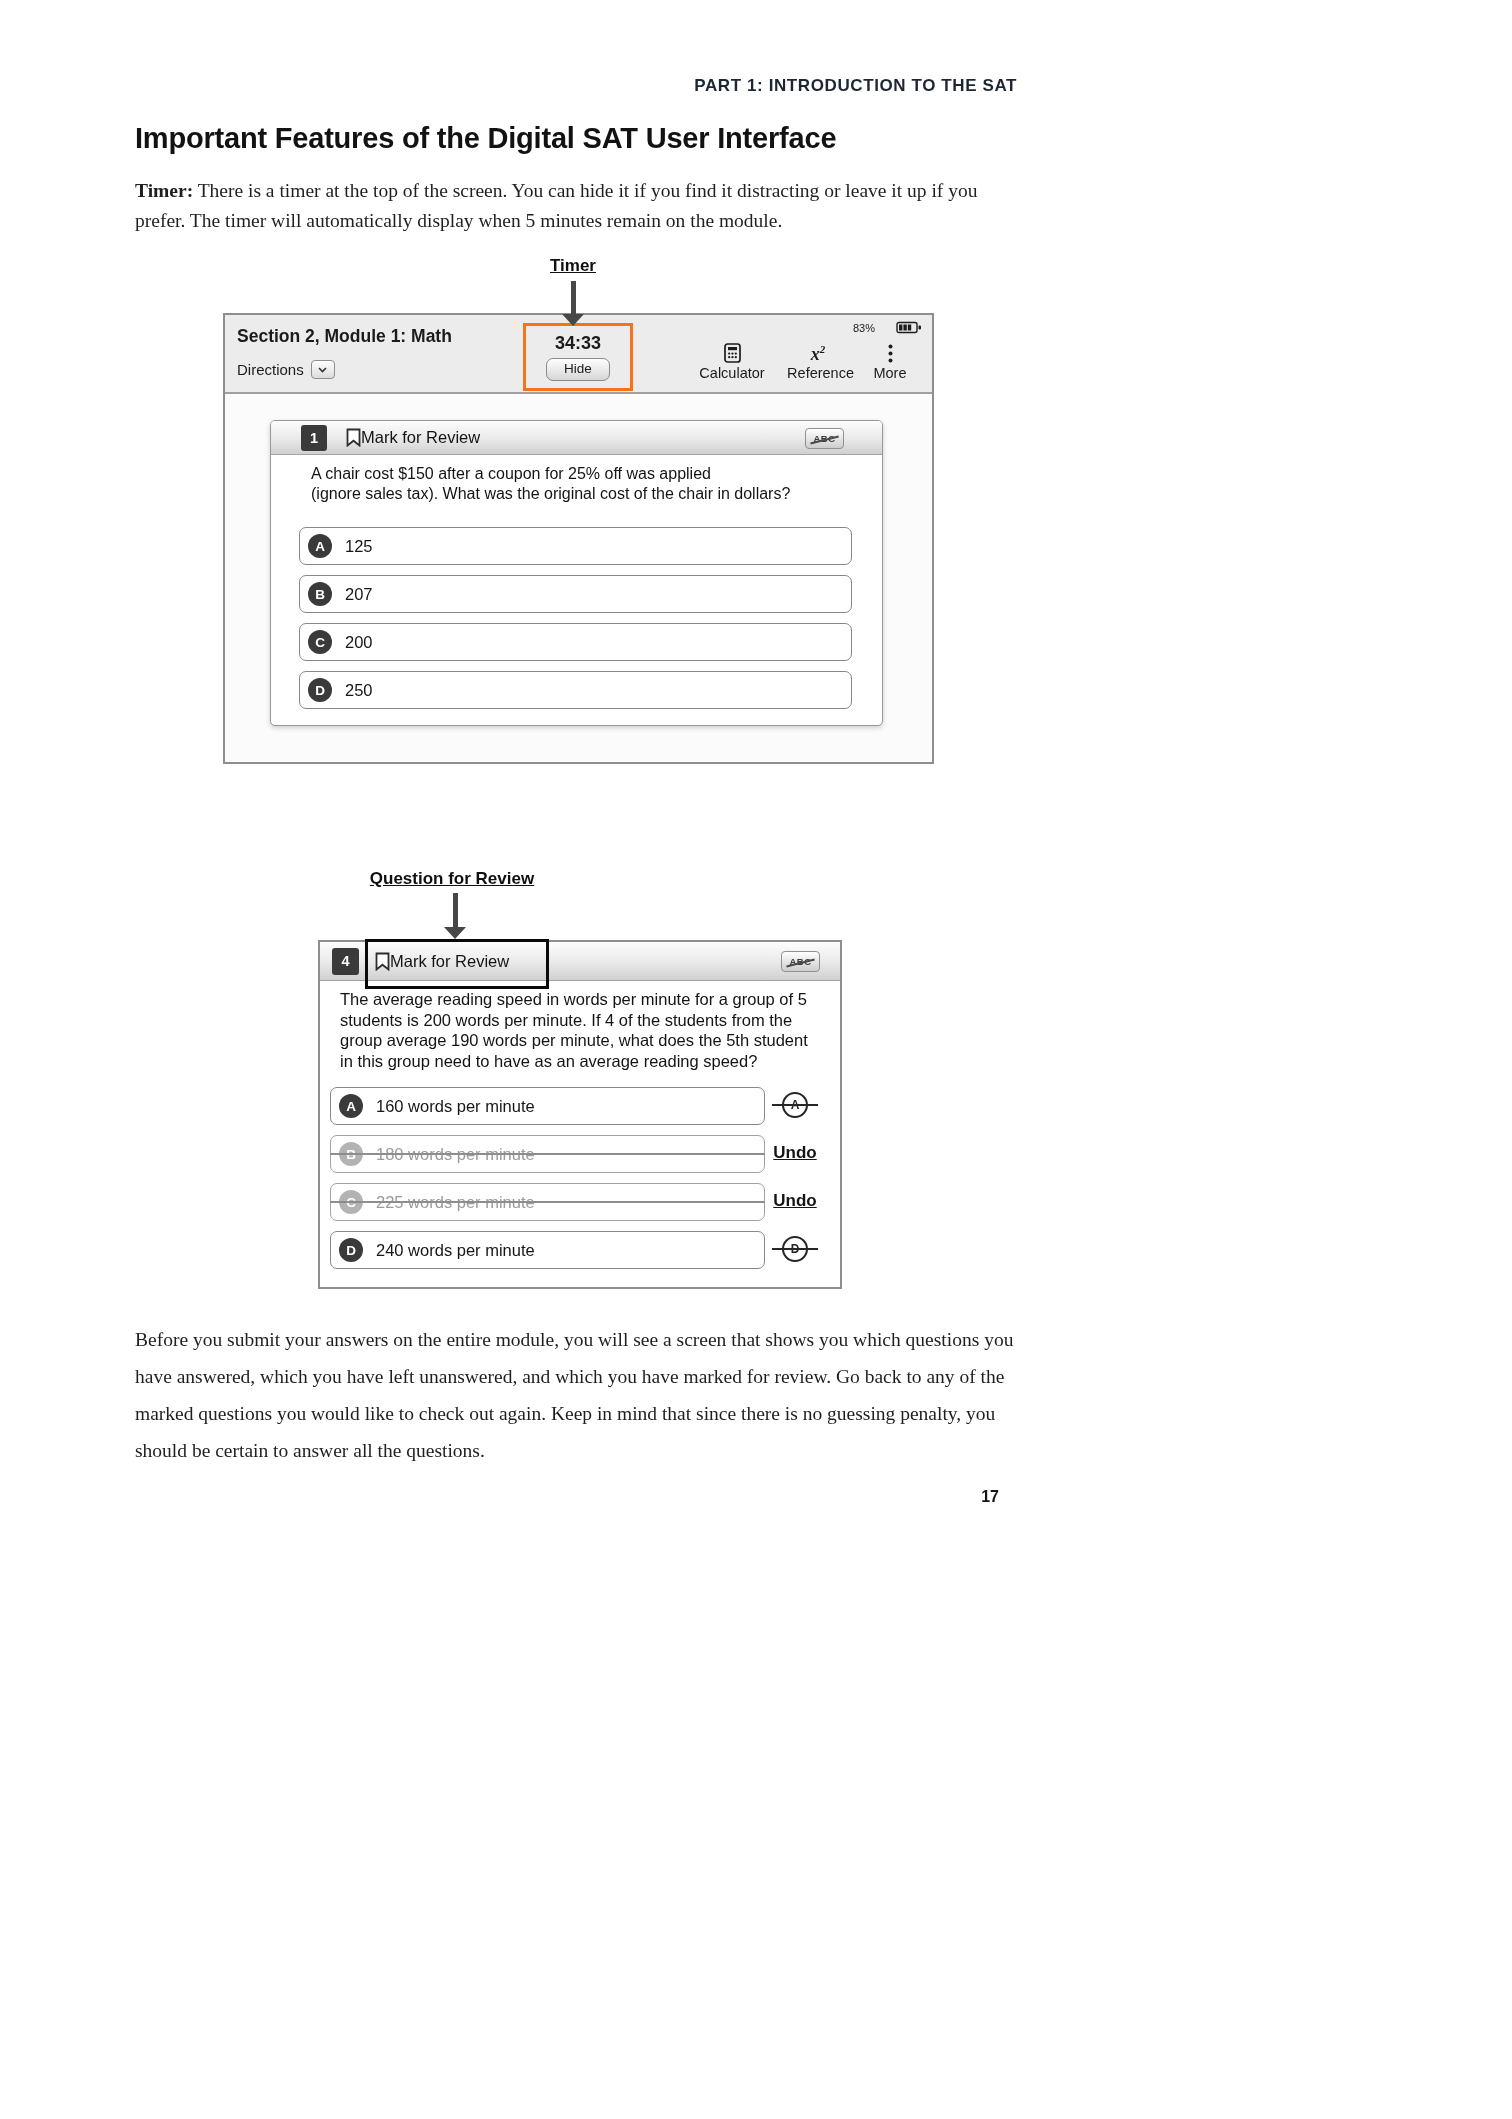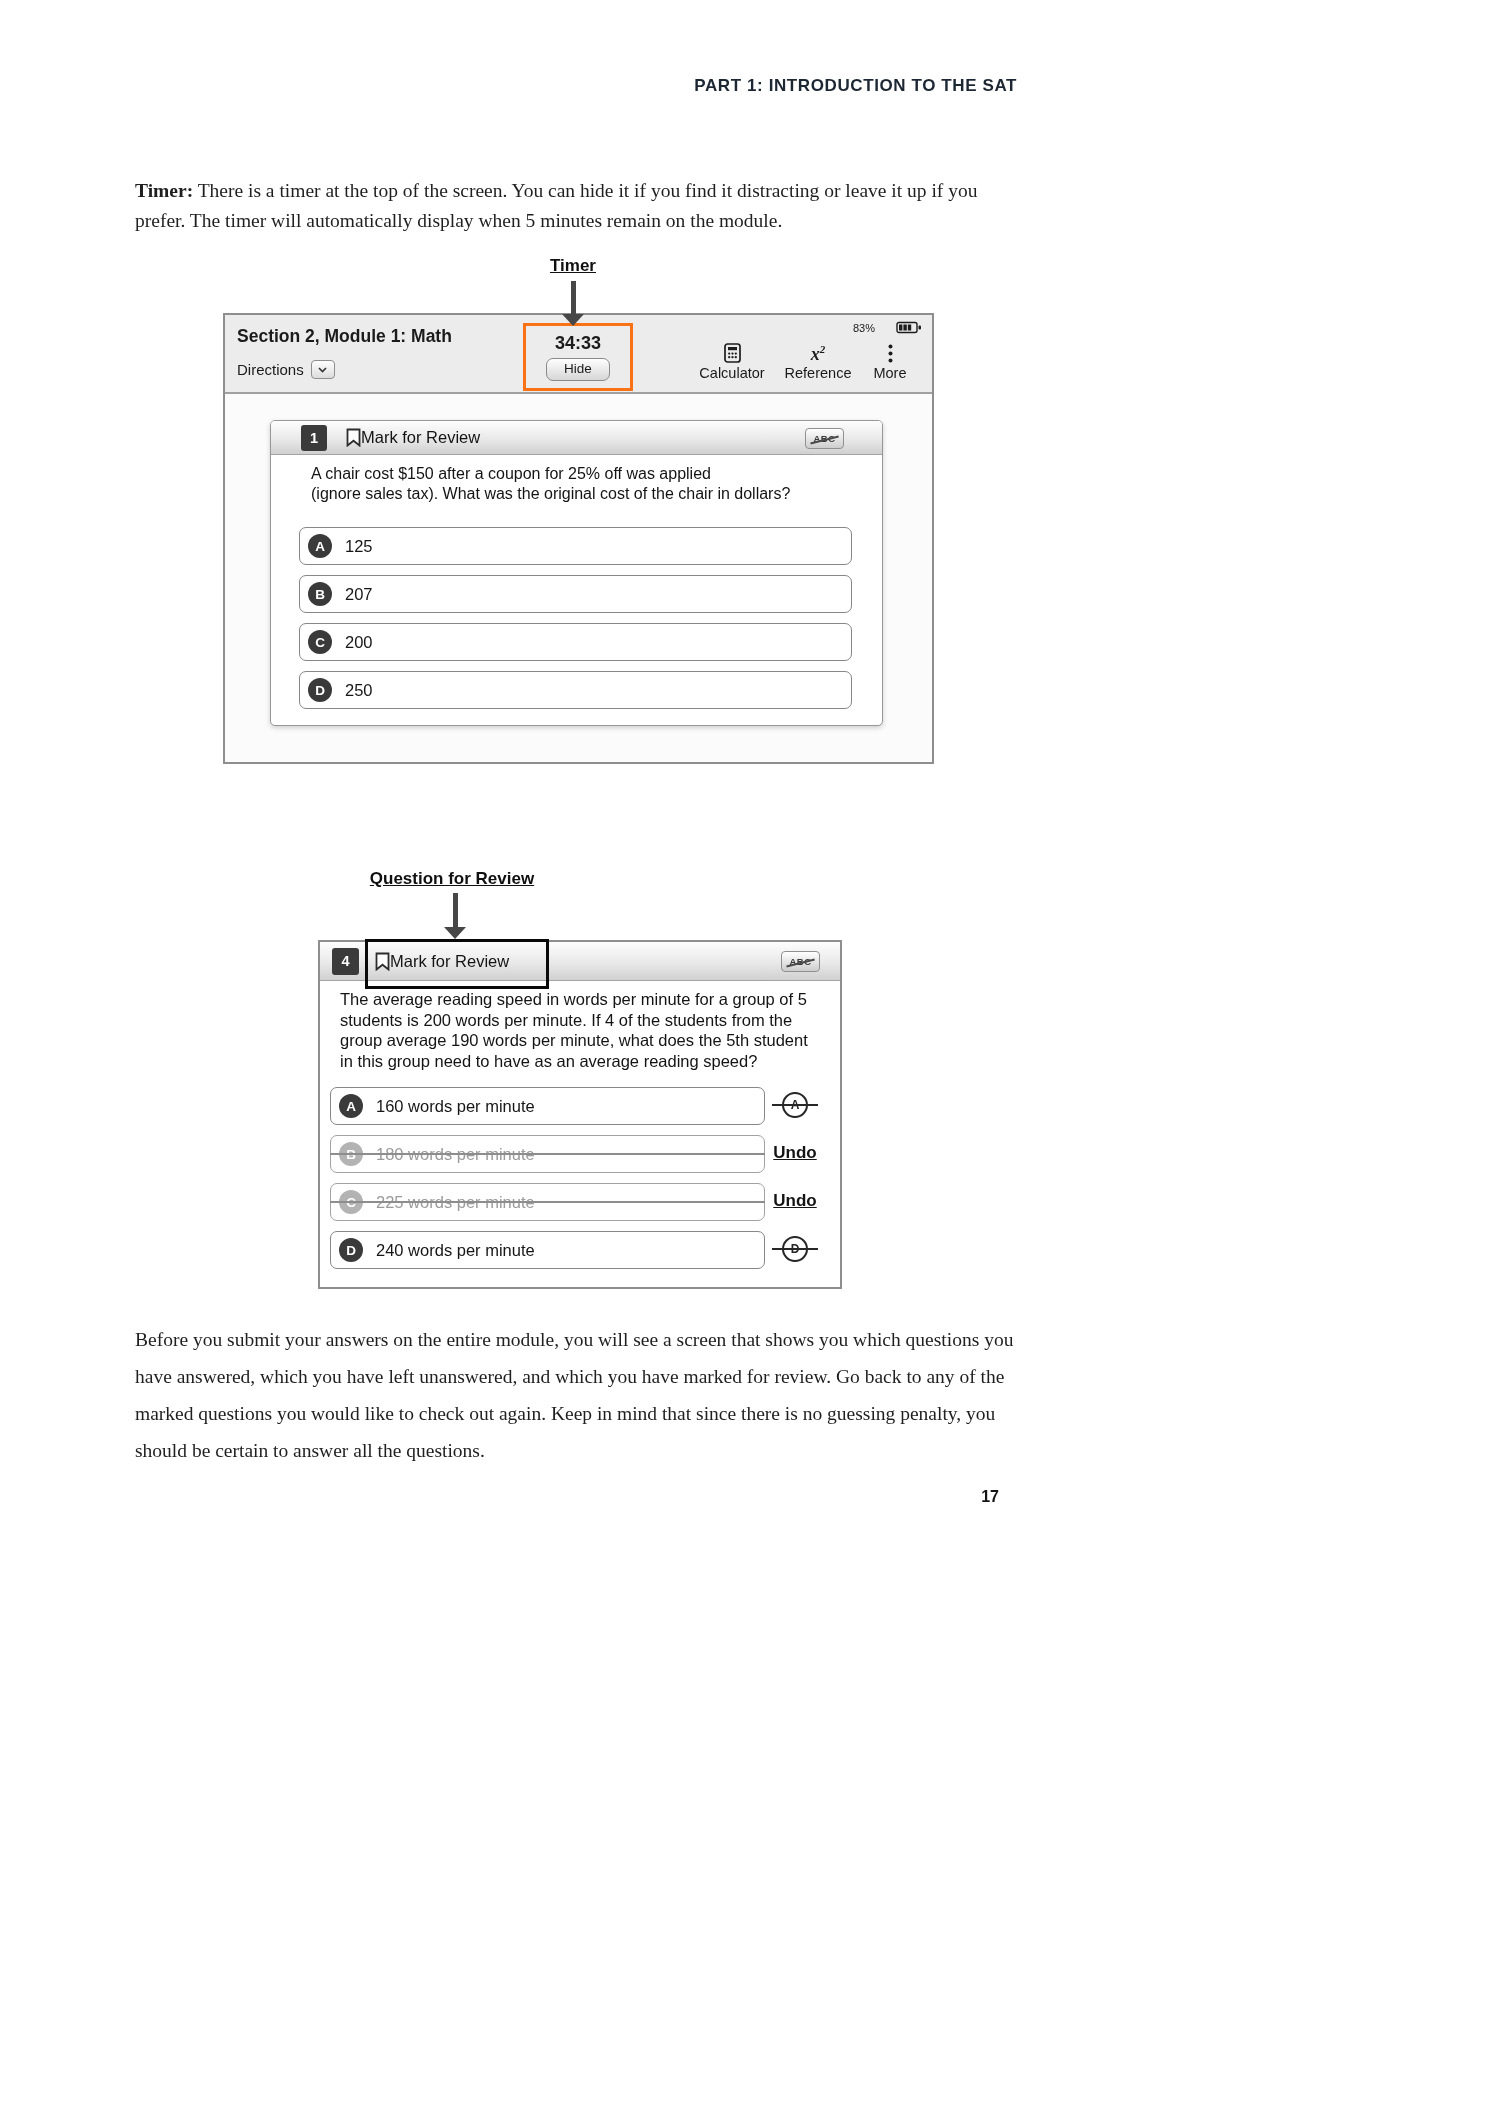--- a/index.html
+++ b/index.html
@@ -33,21 +33,21 @@
   .directions{position:absolute;left:12px;top:45px;font-size:15px;display:flex;align-items:center;}
   .chev-btn{width:22px;height:17px;border:1px solid #8e8e8e;border-radius:4px;background:linear-gradient(#ffffff,#dcdcdc);display:inline-flex;align-items:center;justify-content:center;margin-left:7px;}
   .timer-highlight{position:absolute;left:298px;top:8px;width:104px;height:62px;border:3px solid #f97316;display:flex;flex-direction:column;align-items:center;justify-content:center;gap:4px;z-index:4;}
   .timer-value{font-weight:bold;font-size:18px;}
   .hide-btn{width:62px;height:21px;border:1px solid #8a8a8a;border-radius:7px;background:linear-gradient(#fefefe,#d6d6d6);font-size:13.5px;text-align:center;line-height:19px;color:#1b1b1b;}
   .battery-wrap{position:absolute;top:6px;right:10px;display:flex;align-items:center;gap:21px;font-size:11px;color:#1b1b1b;}
   .tool{position:absolute;top:26px;text-align:center;color:#1b1b1b;}
   .tool .t-icon{height:22px;display:flex;align-items:flex-end;justify-content:center;}
   .tool .t-label{font-size:14.5px;margin-top:2px;}
   .tool-calc{left:468px;width:78px;}
-  .tool-ref{left:557px;width:72px;}
+  .tool-ref{left:557px;width:72px;text-align:right;}
   .tool-more{left:647px;width:36px;}
   .ref-x{font-family:"Liberation Serif",serif;font-style:italic;font-weight:bold;font-size:18px;line-height:18px;}
   .ref-x sup{font-size:11px;}
 
   .sat-body{position:absolute;left:0;right:0;top:79px;bottom:0;background:#fbfbfb;}
   .q-card{position:absolute;left:45px;top:26px;width:611px;height:304px;border:1px solid #979797;border-radius:5px;background:#ffffff;box-shadow:0 2px 5px rgba(0,0,0,0.18);}
   .q-card-header{position:relative;height:33px;background:linear-gradient(#fdfdfd,#e9e9e9 55%,#d0d0d0);border-bottom:1px solid #a3a3a3;border-radius:4px 4px 0 0;display:flex;align-items:center;}
   .q-num{width:26px;height:26px;background:#3a3a3a;border-radius:3px;color:#ffffff;font-weight:bold;font-size:14.5px;display:inline-flex;align-items:center;justify-content:center;flex:0 0 auto;}
   .q-num1{margin-left:30px;}
   .mfr{display:flex;align-items:center;}
@@ -82,20 +82,21 @@
   .marker-cross::after{content:"";position:absolute;left:0;right:0;top:50%;margin-top:-1px;height:2px;background:#262626;z-index:2;}
   .circ{width:22px;height:22px;border:2px solid #262626;border-radius:50%;background:#ffffff;display:flex;align-items:center;justify-content:center;font-size:12px;font-weight:bold;color:#262626;}
   .undo-link{font-weight:bold;font-size:17px;text-decoration:underline;color:#141414;}
 </style>
 </head>
 <body>
 
 <div class="page">
 
   <div class="part-header">PART 1: INTRODUCTION TO THE SAT</div>
+  <h1 class="page-title" style="margin:0;">Important Features of the Digital SAT User Interface</h1>
 
   <p class="para para-timer" style="margin:0;"><b>Timer:</b><span> There is a timer at the top of the screen. You can hide it if you find it distracting or leave it up if you prefer. The timer will automatically display when 5 minutes remain on the module.</span></p>
 
   <div class="callout-label callout-timer">Timer</div>
   <div class="arrow arrow-1">
       <div class="arrow-shaft"></div>
       <div class="arrow-head"></div>
     </div>
 
   <div class="sat-window">

